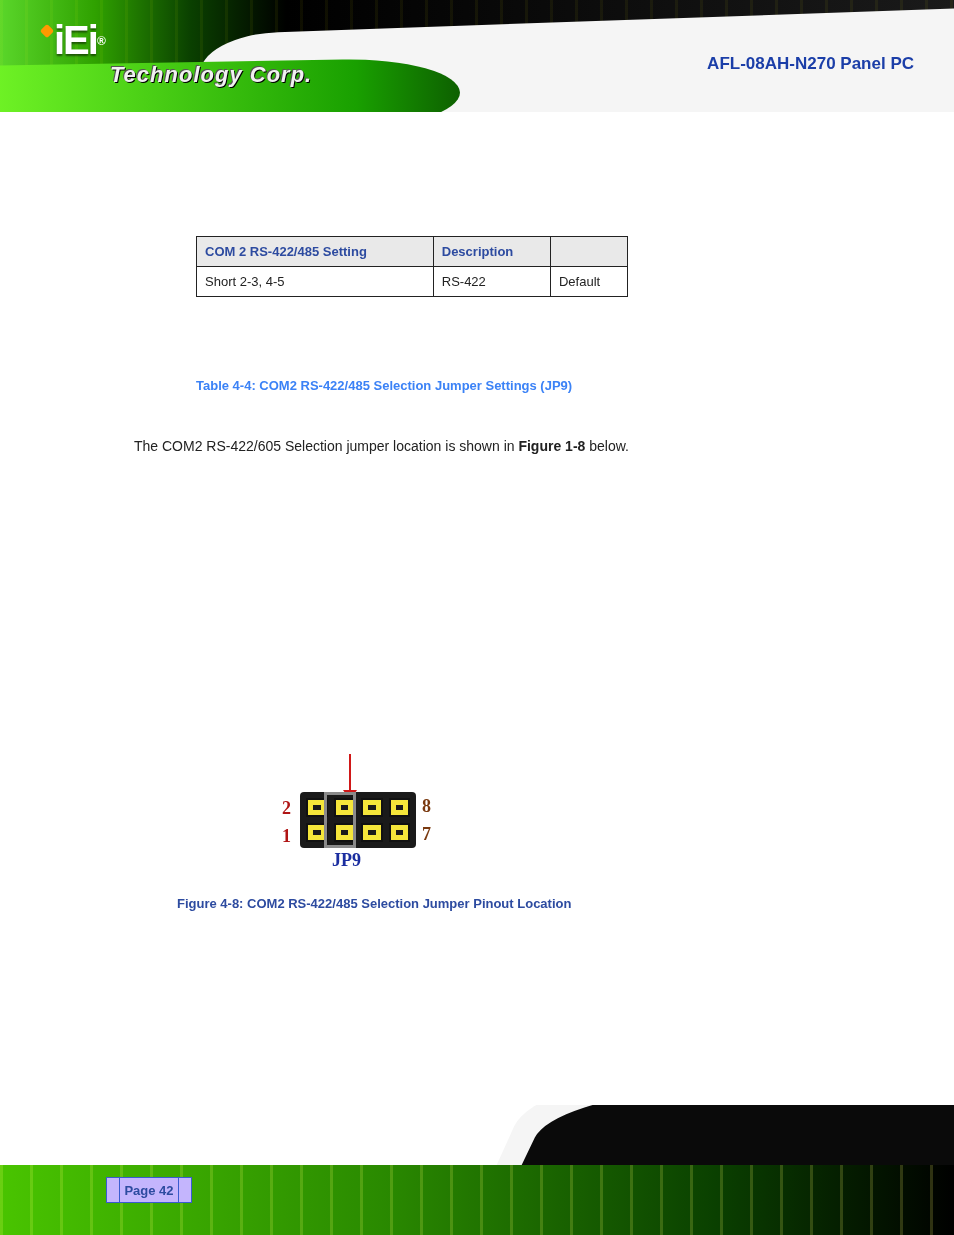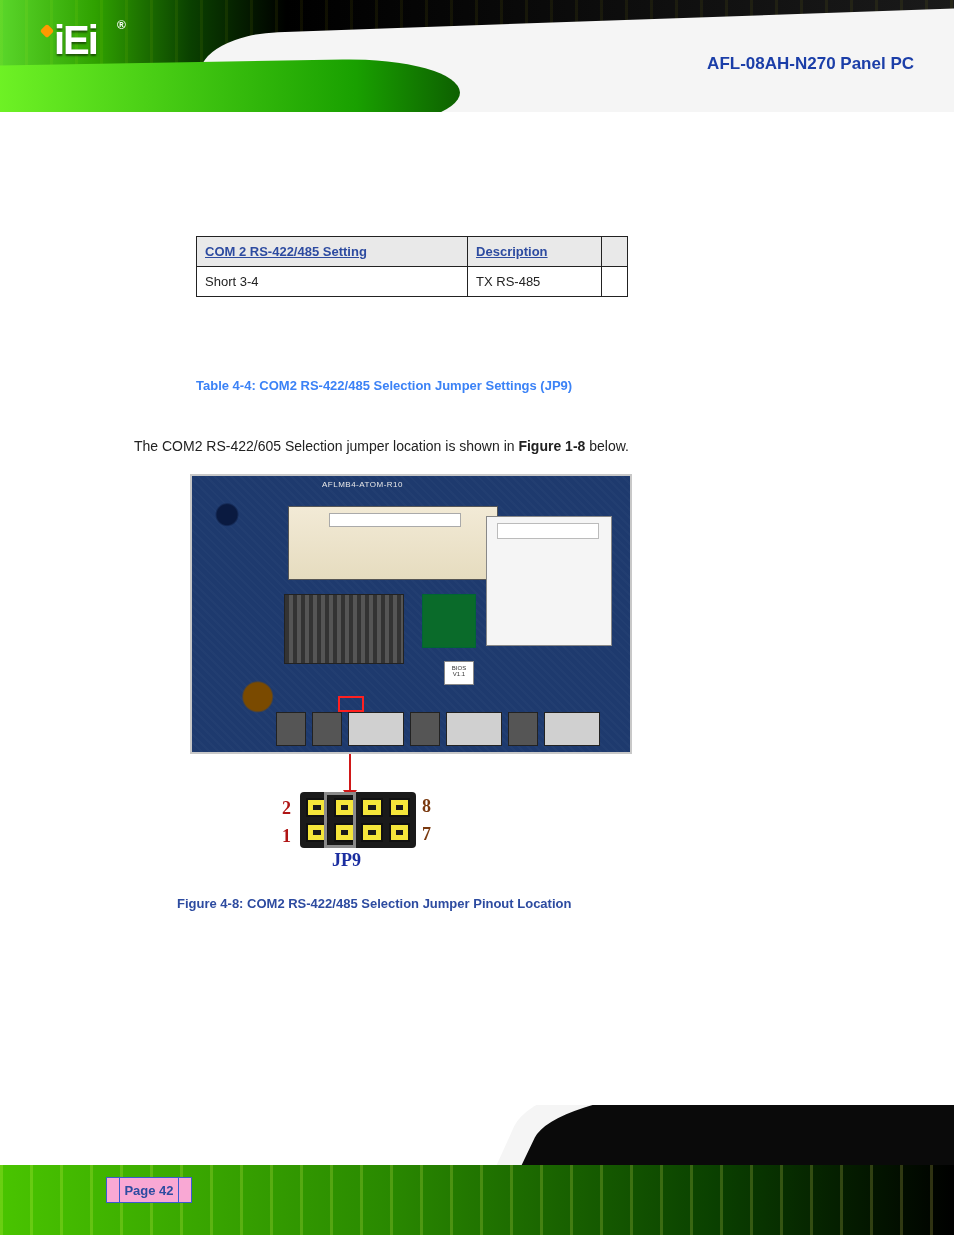--- a/index.html
+++ b/index.html
@@ -32,21 +32,21 @@
     position: absolute;
     top: 62px; left: -60px; width: 520px; height: 70px;
     background: linear-gradient(90deg, #7cff2b, #19a000 80%, #0d6000);
     border-top-right-radius: 200px 60px;
     border-bottom-right-radius: 200px 60px;
     transform: rotate(-1deg);
   }
   .logo {
     position: absolute; top: 18px; left: 40px;
     color: #fff; font-weight: bold;
-    display: flex; align-items: flex-start; gap: 20px;
+    display: flex; align-items: center; gap: 0;
   }
   .logo .iei {
     font-size: 40px; letter-spacing: -2px;
     text-shadow: 0 2px 2px rgba(0,0,0,0.5);
     position: relative;
   }
   .logo .iei-dot { width:10px; height:10px; background:#ff9900; display:inline-block; border-radius:2px; transform:rotate(45deg); margin:0 2px; position:relative; top:-18px; }
   .logo-reg { font-size: 12px; vertical-align: super; }
   .logo-tagline {
     position:absolute; top:62px; left:110px;
@@ -78,21 +78,20 @@
   table.jumper th, table.jumper td {
     border: 1px solid #222;
     padding: 6px 8px;
     text-align: left;
     height: 30px;
   }
   table.jumper th {
     background: #e9e9e9;
     font-weight: bold;
     color: #2d4ba0;
-    text-decoration: underline;
   }
   table.jumper td { background: #fff; }
 
   .table-caption {
     position: absolute; top: 266px; left: 196px;
     font-size: 13px; font-weight: bold; color: #3b82f6;
   }
 
   .jumper-location-text {
     position: absolute; top: 326px; left: 134px;
@@ -223,21 +222,21 @@
   }
   .footer-swoosh-white {
     position:absolute; bottom:48px; right:-80px; width:520px; height:120px;
     background:#f5f5f5;
     transform: skewX(-26deg) rotate(-2deg);
     border-top-left-radius: 140px 50px;
   }
   .page-num-box {
     position:absolute; bottom:32px; left:106px;
     width:86px; height:26px;
-    background:#f9a8d4; border:1px solid #3a5bd0;
+    background:#c4b5fd; border:1px solid #3a5bd0;
     display:flex; align-items:center; justify-content:center;
     font-size:13px; font-weight:bold; color:#2d4ba0;
   }
   .page-num-box::before, .page-num-box::after {
     content:""; position:absolute; width:1px; height:26px; background:#3a5bd0;
   }
   .page-num-box::before { left:12px; }
   .page-num-box::after { right:12px; }
 
 </style>
@@ -247,67 +246,50 @@
 <div class="header-bg">
   <div class="header-circuit"></div>
   <div class="header-swoosh-white"></div>
   <div class="header-swoosh-green"></div>
   <div class="logo">
     <span class="iei">
       <span class="iei-dot"></span><span>iEi</span>
     </span>
     <span class="logo-reg">®</span>
   </div>
+  <div class="logo-tagline">Technology Corp.</div>
   <div class="header-product">AFL-08AH-N270 Panel PC</div>
 </div>
 
 <div class="content">
 
   <table class="jumper">
     <thead>
       <tr>
         <th>COM 2 RS-422/485 Setting</th>
         <th>Description</th>
         <th></th>
       </tr>
     </thead>
     <tbody>
       <tr>
-        <td>Short 3-4</td>
-        <td>TX RS-485</td>
-        <td></td>
+        <td>Short 2-3, 4-5</td>
+        <td>RS-422</td>
+        <td>Default</td>
       </tr>
     </tbody>
   </table>
 
   <div class="table-caption">Table 4-4: COM2 RS-422/485 Selection Jumper Settings (JP9)</div>
 
   <div class="jumper-location-text">
     <span>The COM2 RS-422/605 Selection jumper location is shown in </span><b>Figure 1-8</b><span> below.</span>
   </div>
 
   <div class="board-figure">
-    <div class="board">
-      <div class="board-label">AFLMB4-ATOM-R10</div>
-      <div class="ram"></div>
-      <div class="wifi-card"></div>
-      <div class="heatsink"></div>
-      <div class="chip1"></div>
-      <div class="bios">BIOS V1.1</div>
-      <div class="conn-row">
-        <div></div>
-        <div></div>
-        <div class="wide"></div>
-        <div></div>
-        <div class="wide"></div>
-        <div></div>
-        <div class="wide"></div>
-      </div>
-      <div class="jp9-on-board"></div>
-    </div>
     <div class="callout-line"></div>
     <div class="callout-arrow"></div>
 
     <div class="jp9-block">
       <div class="pin">
           <div class="inner"></div>
         </div>
       <div class="pin">
           <div class="inner"></div>
         </div>

